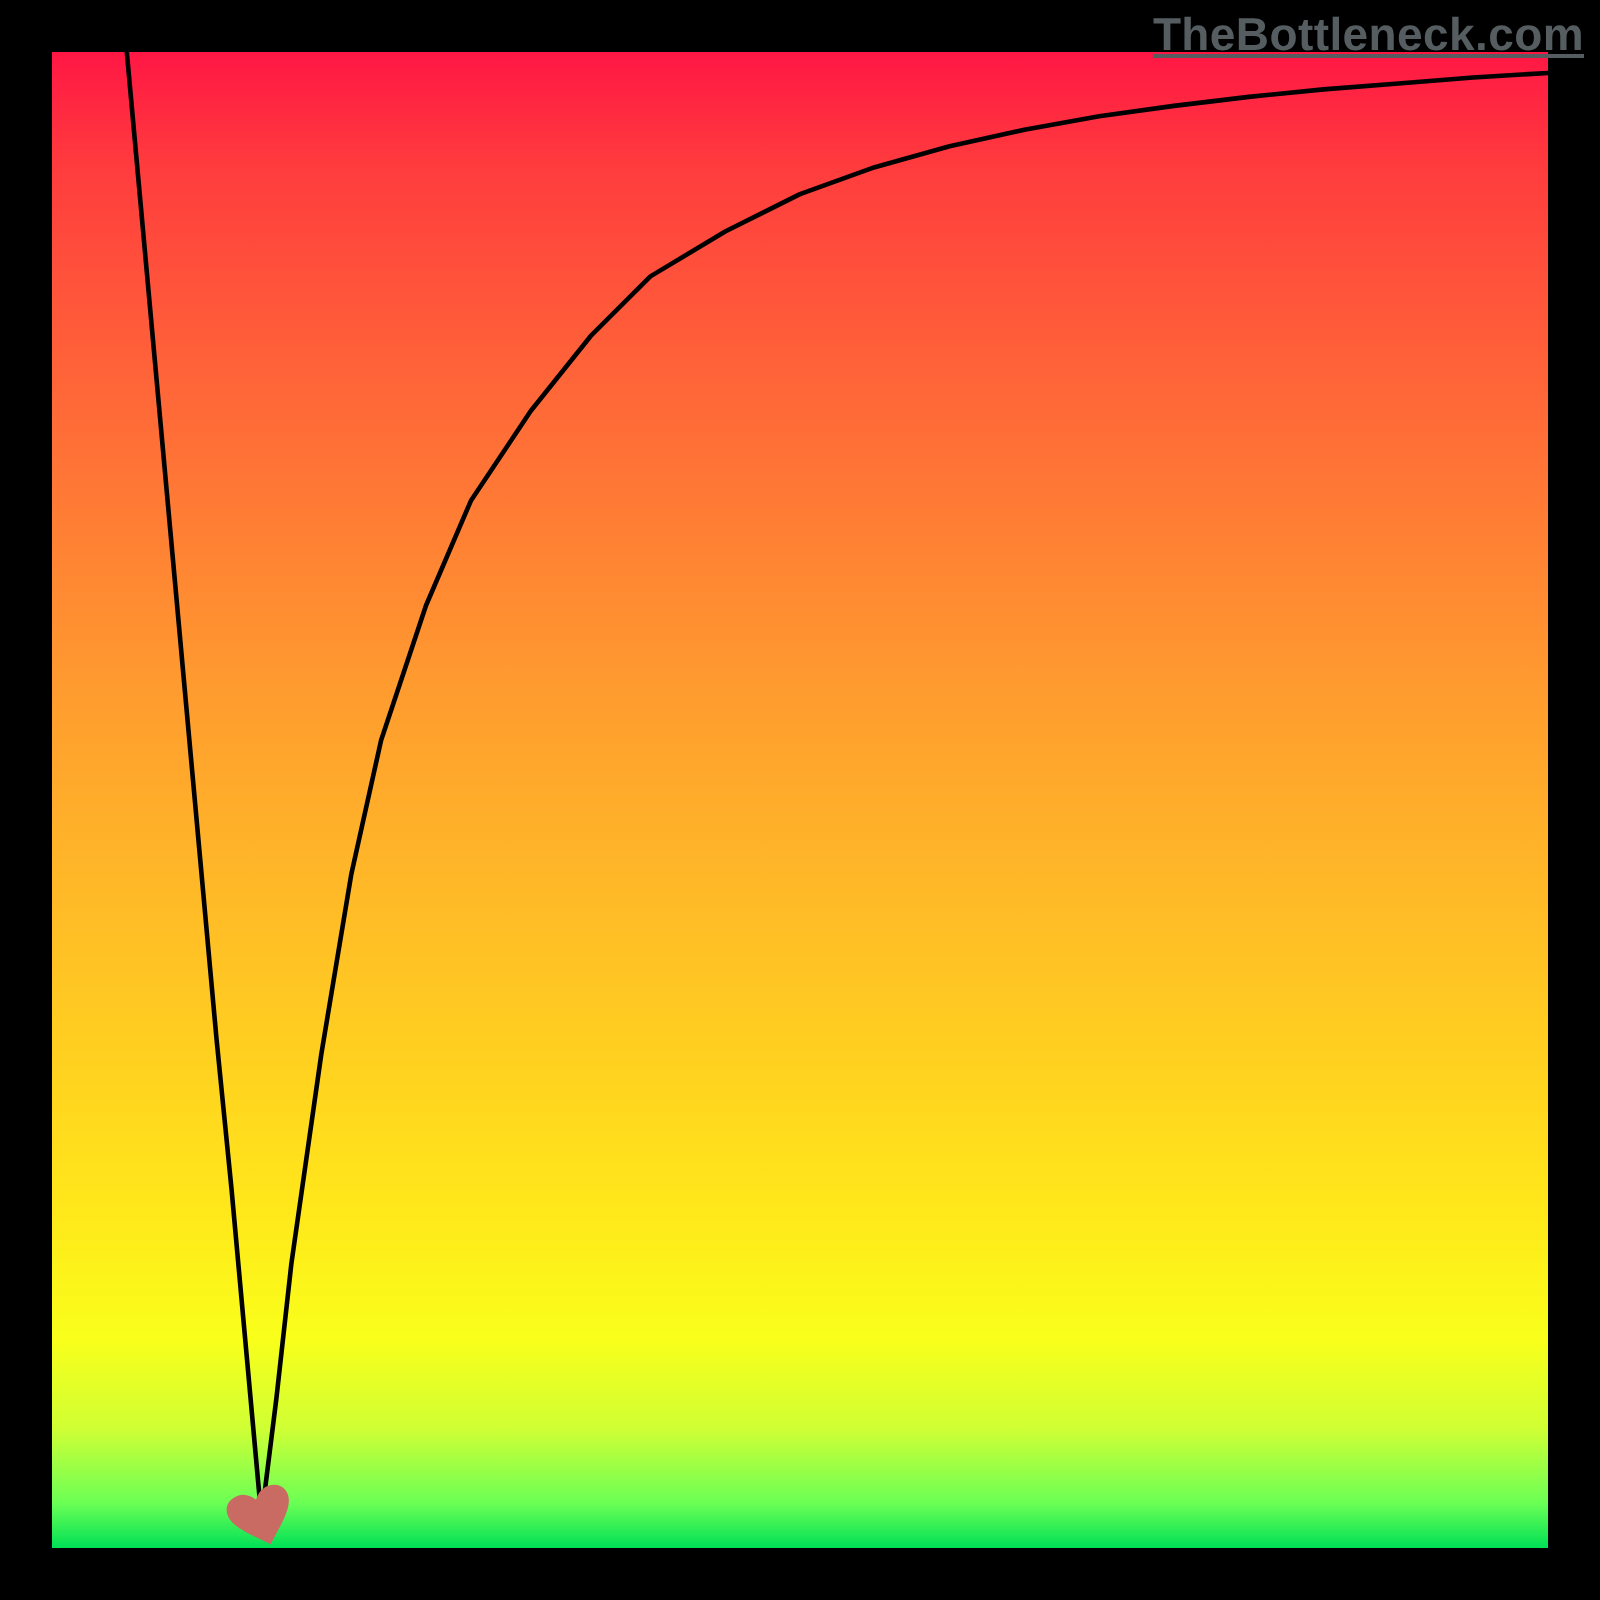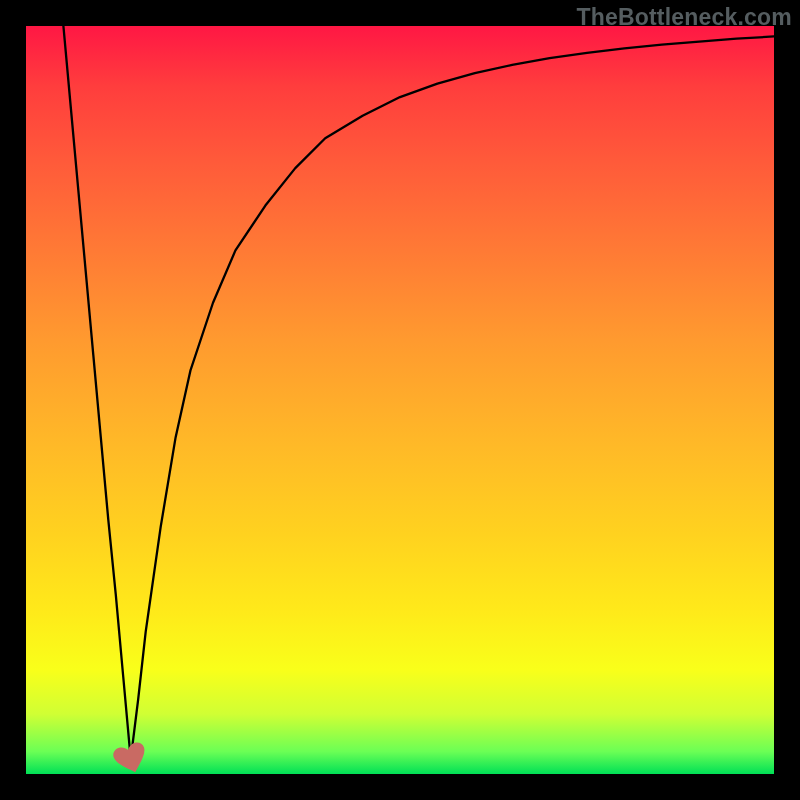--- a/index.html
+++ b/index.html
@@ -37,20 +37,21 @@
   .watermark {
     position: absolute;
     top: 4px;
     right: 8px;
     color: #555d60;
     font-size: 23px;
     font-weight: 600;
     letter-spacing: 0.2px;
     z-index: 5;
     user-select: none;
+    text-decoration: underline;
   }
   svg.curve {
     position: absolute;
     left: 0;
     top: 0;
     width: 748px;
     height: 748px;
     z-index: 3;
   }
   .heart {

